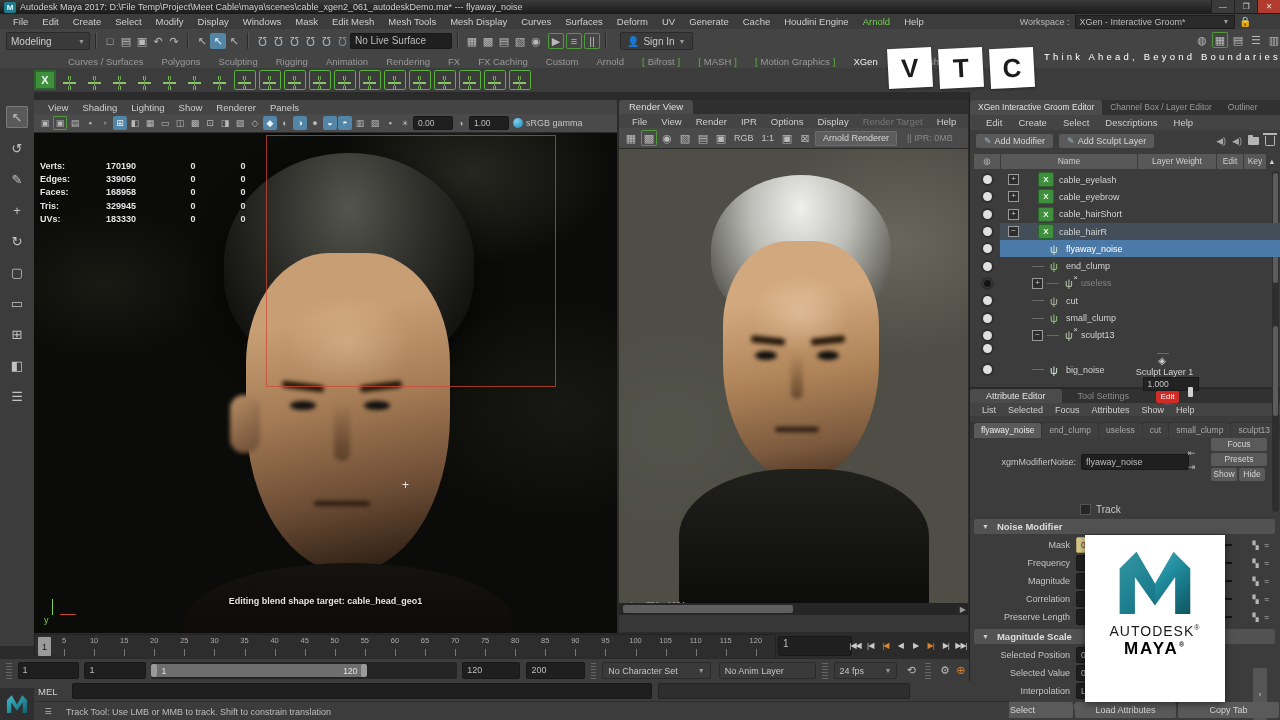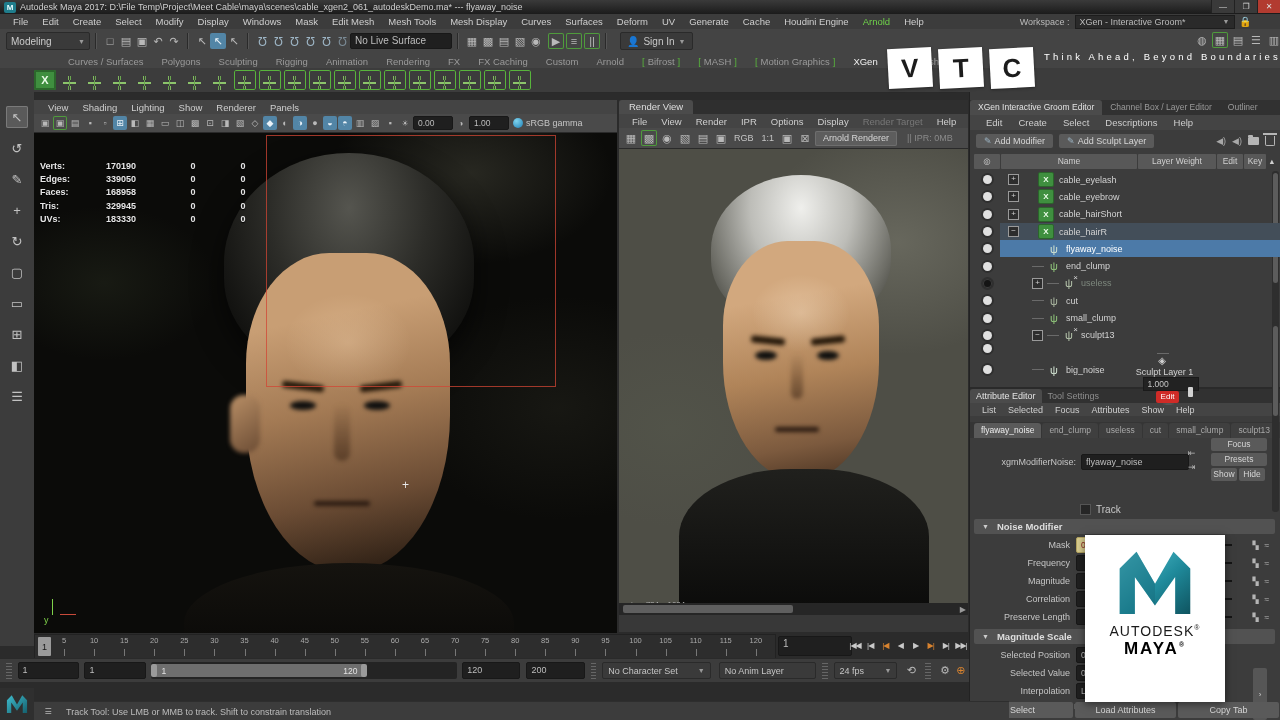--- a/index.html
+++ b/index.html
@@ -174,21 +174,21 @@
   .trow.sculpt .wfield{display:block;background:#222;border:1px solid #1a1a1a;width:46px;height:12px;line-height:12px;padding:0 4px;margin-left:12px;font-size:8.5px;color:#c5c5c5;}
   .trow.sculpt .wslider{display:block;position:relative;width:52px;height:2px;background:#141414;margin-left:8px;}
   .trow.sculpt .wslider::after{content:"";position:absolute;right:2px;top:-4px;width:5px;height:10px;background:#d2d2d2;border-radius:1px;}
   .trow.sculpt .editbtn{display:block;background:#cf2b27;color:#fff;font-size:8px;height:12px;line-height:12px;padding:0 5px;border-radius:2px;margin-left:6px;}
   .trow.sculpt .keydot{display:block;width:9px;height:9px;border-radius:50%;background:#0c0c0c;border:1px solid #555;margin-left:8px;}
   #xg-scroll{position:absolute;right:2px;top:0;width:7px;height:200px;background:#2e2e2e;border-radius:3px;}
   #xg-scroll::before{content:"";position:absolute;left:1px;top:2px;width:5px;height:110px;background:#5c5c5c;border-radius:3px;}
   
   #ae{border-top:2px solid #2a2a2a;margin-top:4px;}
   #ae-tabs{height:14px;display:flex;background:#313131;}
-  #ae-tabs .tab{padding:0 6px;height:14px;line-height:14px;font-size:9px;color:#8e8e8e;}
+  #ae-tabs .tab{padding:0 16px;height:14px;line-height:14px;font-size:9px;color:#8e8e8e;}
   #ae-tabs .tab.active{background:#4b4b4b;color:#e2e2e2;border-radius:3px 3px 0 0;}
   #ae-menu{height:13px;background:#444;display:flex;align-items:center;padding-left:6px;}
   #ae-menu .mi{padding:0 6px;color:#cfcfcf;font-size:9px;}
   #ae-nodetabs{height:16px;margin-top:6px;display:flex;align-items:flex-end;gap:1px;padding:0 4px;background:#353535;}
   #ae-nodetabs .ntab{padding:0 7px;height:15px;line-height:15px;font-size:8.5px;color:#a8a8a8;background:#3f3f3f;border-radius:3px 3px 0 0;white-space:nowrap;}
   #ae-nodetabs .ntab.active{background:#5a5a5a;color:#ececec;}
   #ae-head{position:relative;height:58px;}
   #xgm-row{position:absolute;left:0;top:16px;display:flex;align-items:center;}
   #xgm-row .lab{width:106px;text-align:right;margin-right:5px;color:#c5c5c5;font-size:9px;}
   #xgm-row .fld{width:98px;font-size:9px;}
@@ -521,20 +521,21 @@
 
           <div class="hrow">
             <span class="hl1">UVs:</span>
             <span class="hv">183330</span>
             <span class="hc">0</span>
             <span class="hc">0</span>
           </div>
         </div>
       <div id="vp-cross" class="abs" style="left:368px;top:345px;">+</div>
       <div id="vp-overlay" class="abs">
+        <div>Editing blend shape target: cable_head_geo1</div>
       </div>
       <div id="axis" class="abs">
         <span class="ax">
             <span class="az"></span>
           </span>y
       </div>
     </div>
   </div>
 
   <div id="rv" class="abs">
@@ -939,20 +940,25 @@
     <span class="dd" style="width:56px;">
       <span>24 fps</span>
         <span class="caret">▼</span>
     </span>
     <span class="ic" style="margin-left:6px;">⟲</span>
     <span class="gripv"></span>
     <span class="ic">⚙</span>
     <span class="ic" style="color:#d8832f;">⊕</span>
   </div>
 
+  <div id="melbar">
+    <span id="mel-label">MEL</span>
+    <span id="mel-input" class="fld"></span>
+    <span id="mel-result"></span>
+  </div>
 
   <div id="helpbar">
     <span class="ic" style="font-size:8px;">☰</span>
     <span id="help-text">Track Tool: Use LMB or MMB to track. Shift to constrain translation</span>
   </div>
   <div id="corner-logo">
     <svg width="24" height="22" viewBox="0 0 100 80">
       <defs>
           <linearGradient id="mg2" x1="0" y1="0" x2="1" y2="1">
         <stop offset="0" stop-color="#3fbccd"></stop>

